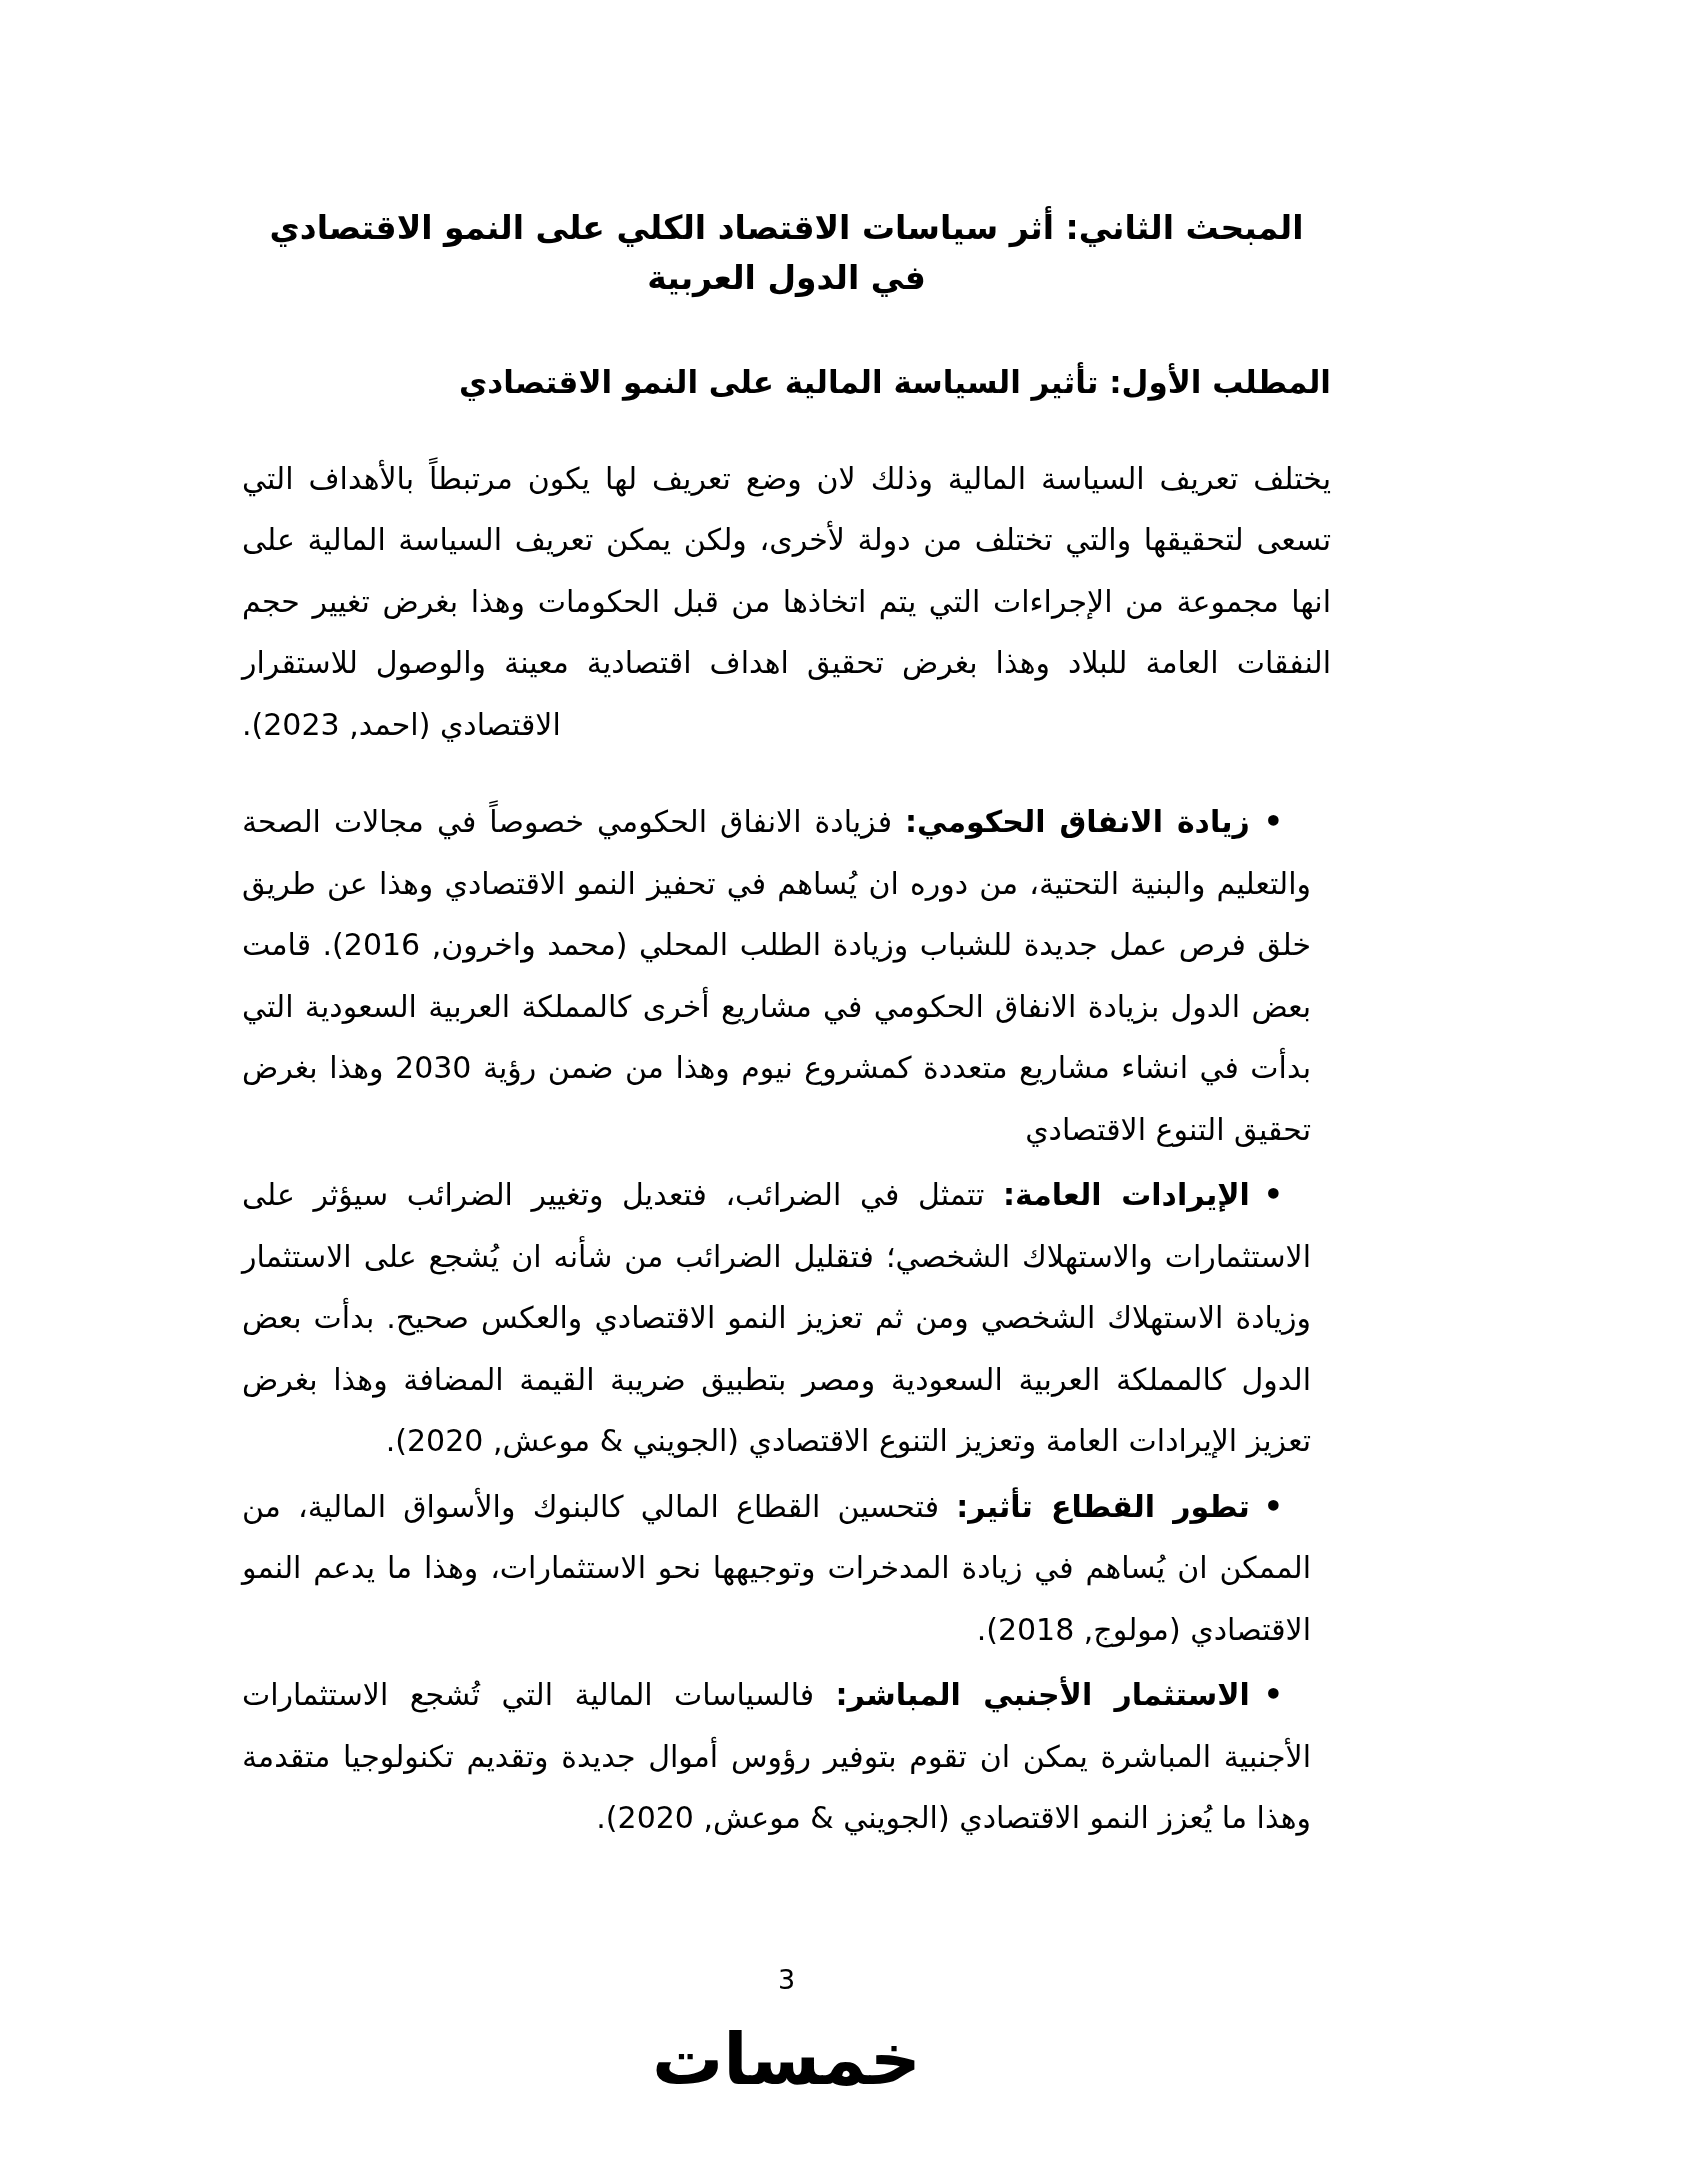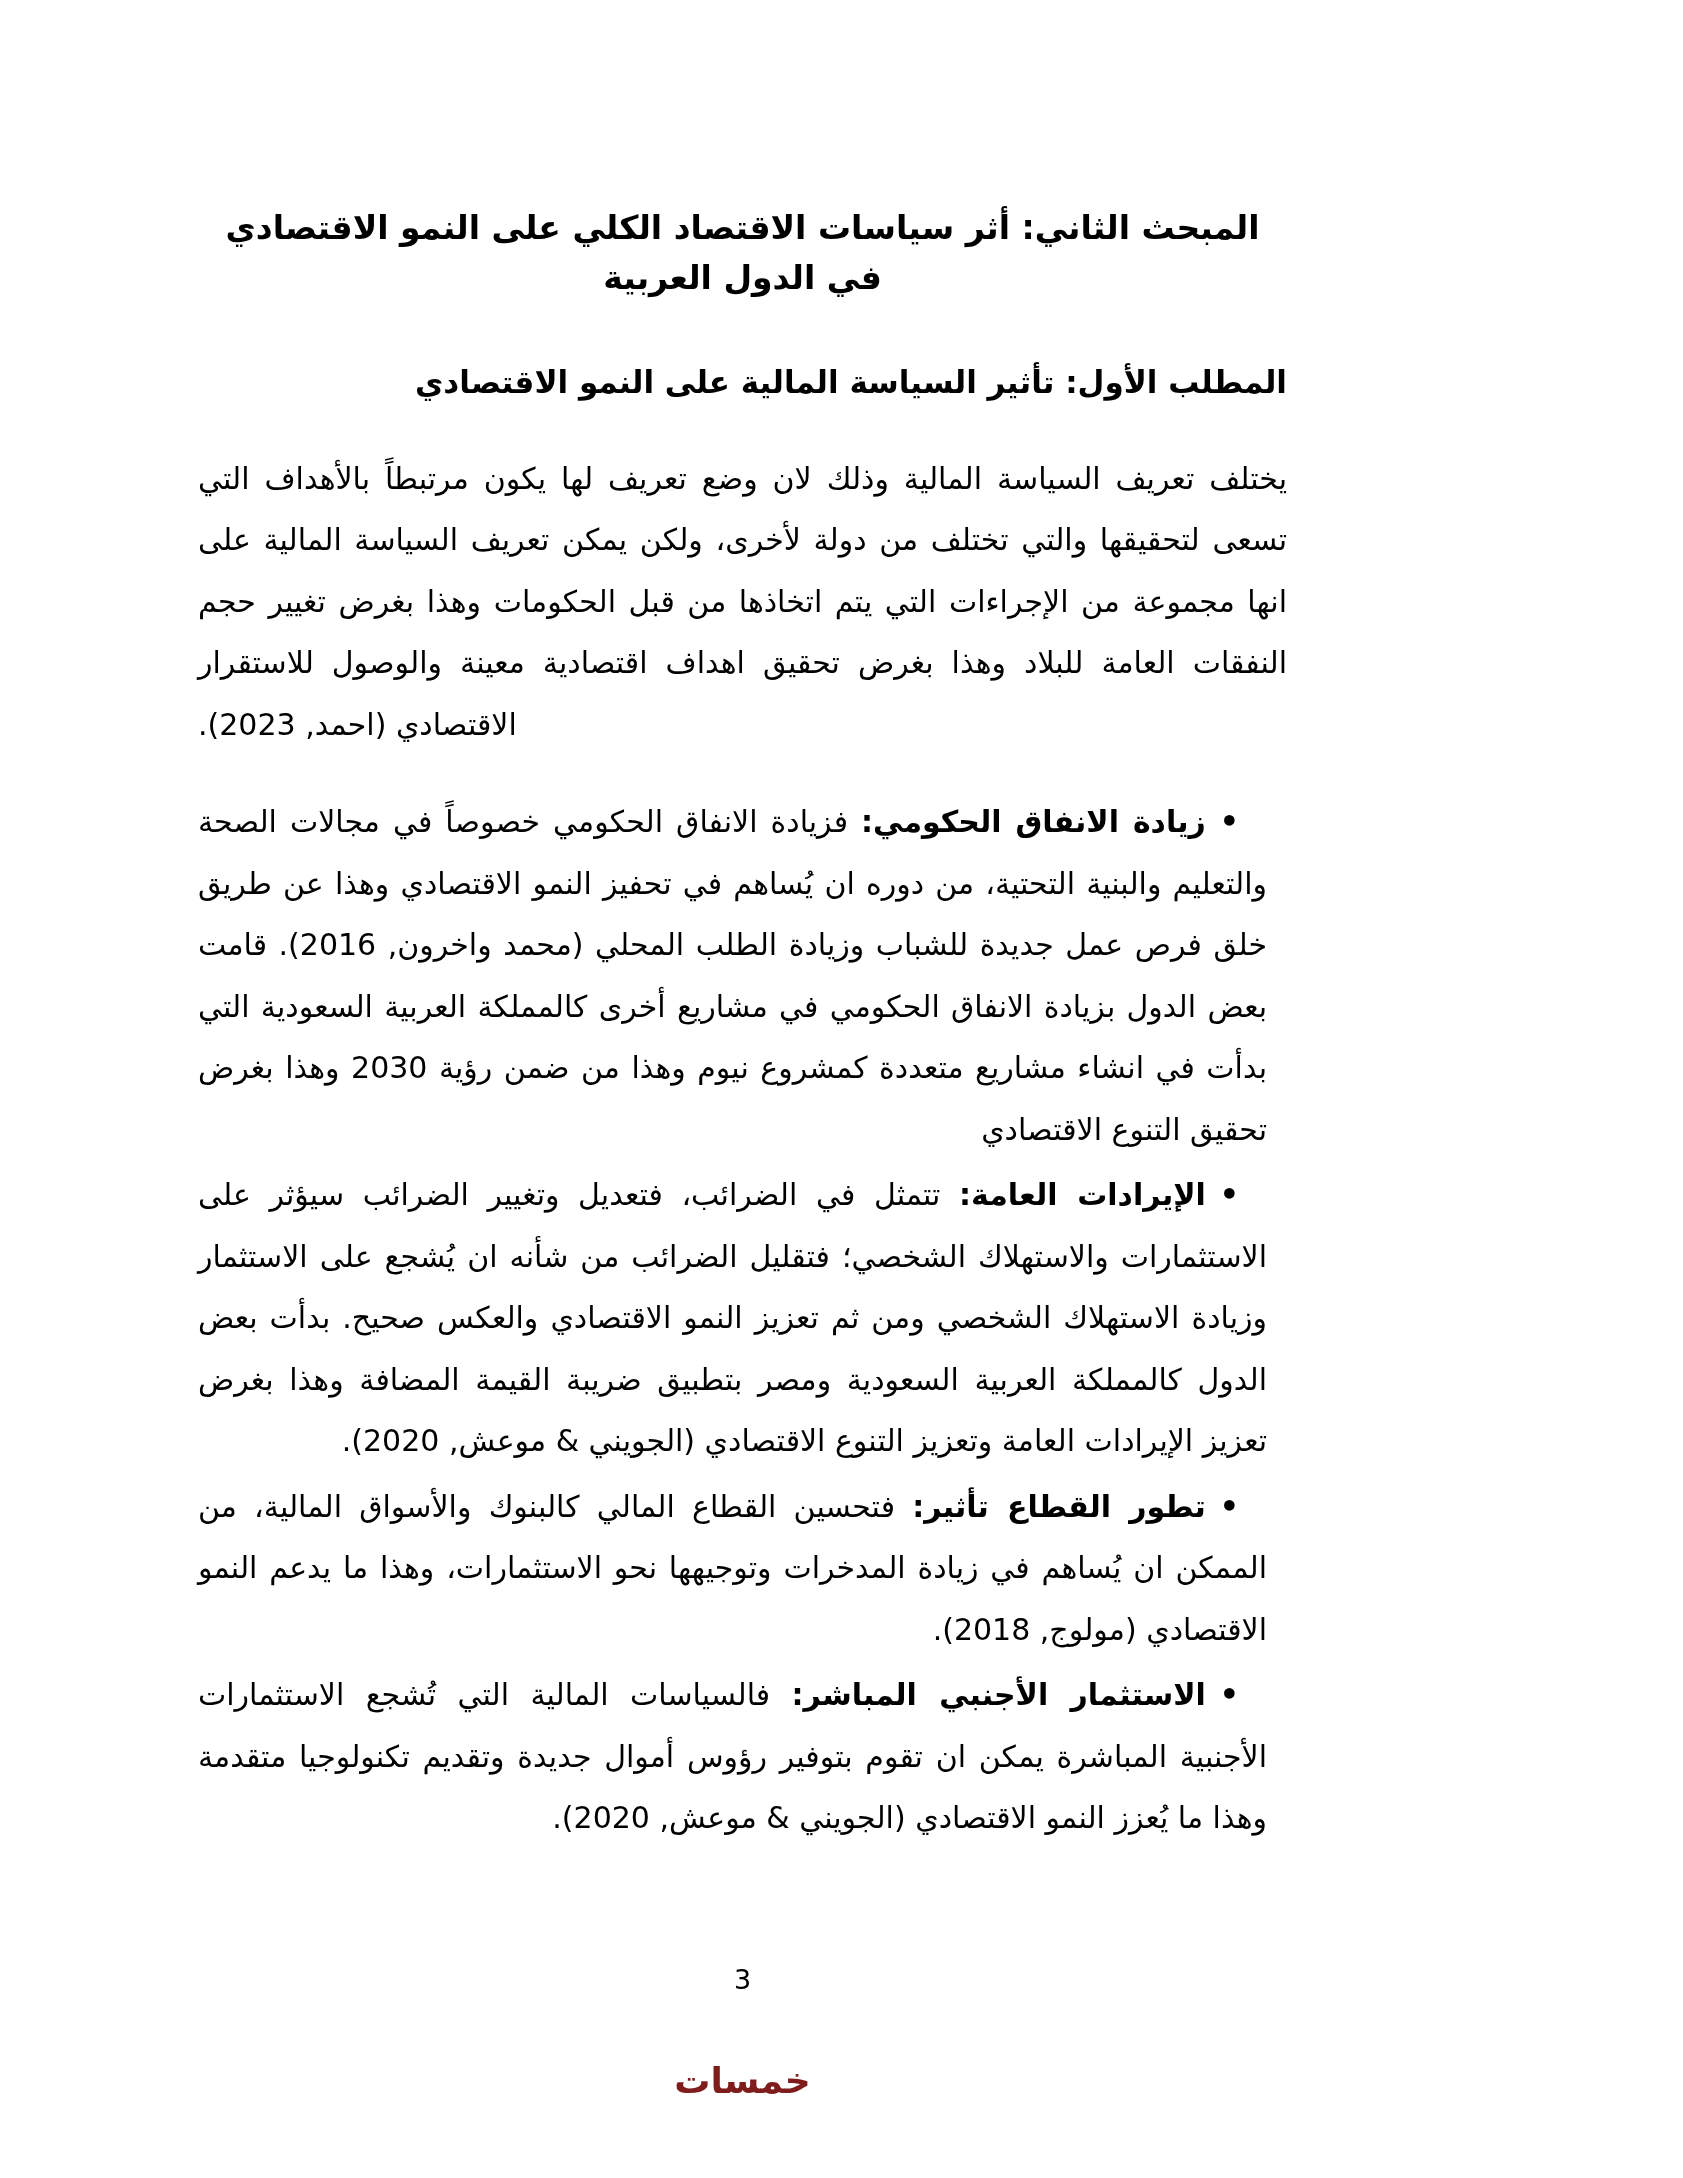--- a/index.html
+++ b/index.html
@@ -10,20 +10,21 @@
     font-family: "DejaVu Sans", sans-serif;
   }
   .page {
     position: relative;
     width: 1485px;
     height: 2178px;
     direction: rtl;
     padding: 203px 198px 18px 198px;
     background: #ffffff;
     overflow: hidden;
+    margin-left: 44px;
   }
   .doc-title {
     text-align: center;
     font-size: 33px;
     font-weight: bold;
     line-height: 1.5;
   }
   .doc-subtitle {
     font-size: 31px;
     font-weight: bold;
@@ -65,23 +66,23 @@
     text-align: center;
     font-size: 27px;
     direction: ltr;
   }
   .watermark {
     position: absolute;
     bottom: 77px;
     left: 0;
     right: 0;
     text-align: center;
-    font-size: 36px;
+    font-size: 71px;
     font-weight: bold;
-    color: #7f1d1d;
+    color: #000000;
     letter-spacing: 1px;
   }
 </style>
 </head>
 <body>
 
 <div class="page">
 
   <h1 class="doc-title">المبحث الثاني: أثر سياسات الاقتصاد الكلي على النمو الاقتصادي في الدول العربية</h1>
 

